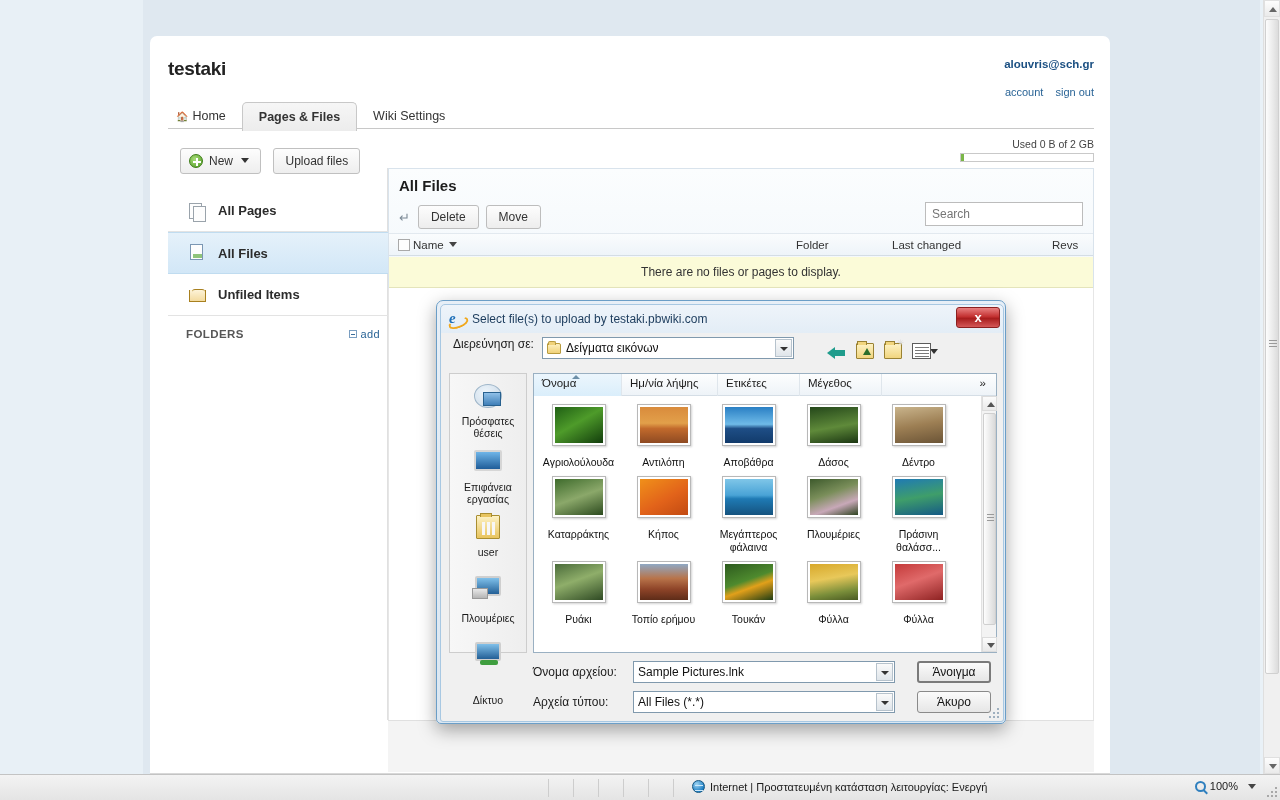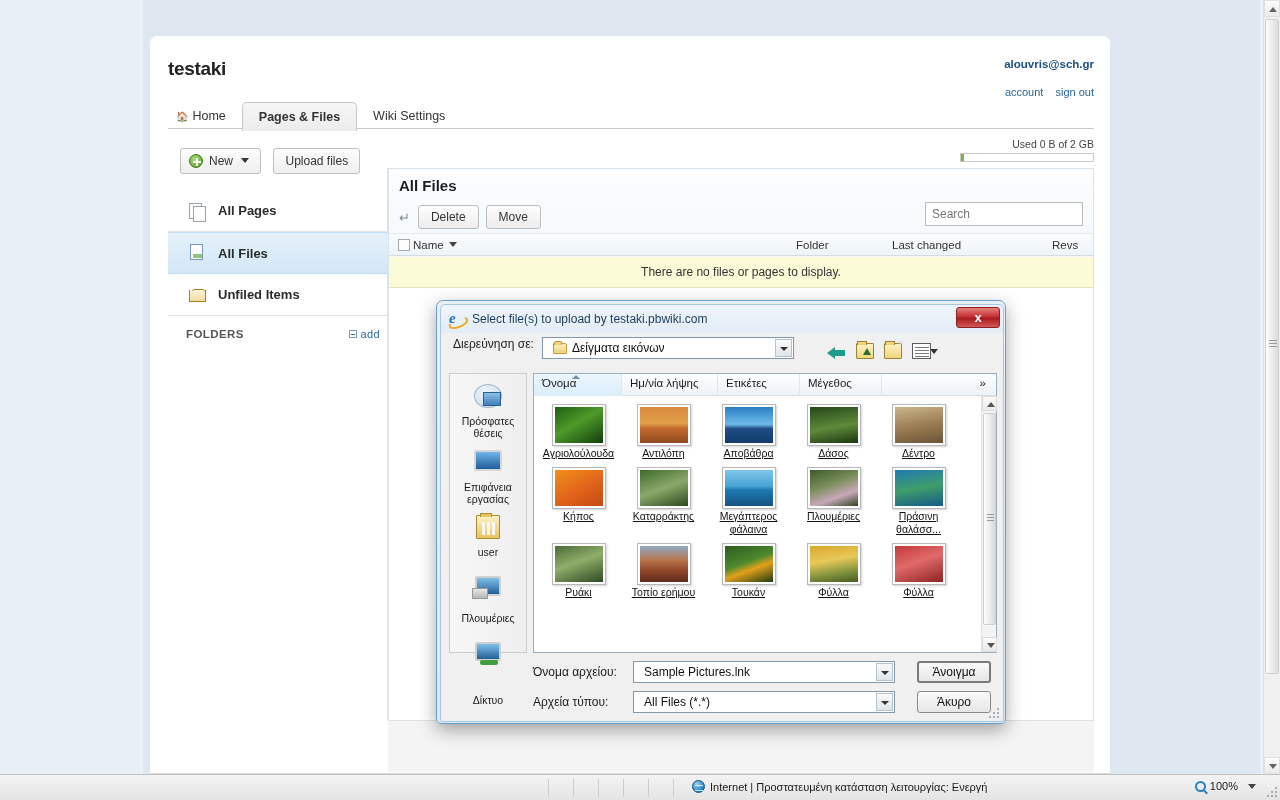--- a/index.html
+++ b/index.html
@@ -305,21 +305,21 @@
     color: #fff; font-size: 13px; font-weight: bold; text-align: center; line-height: 19px;
   }
 
   .lookin-row {
     position: absolute; left: 0; top: 32px; width: 564px; height: 36px;
     display: flex; align-items: flex-start; padding-left: 12px;
   }
   .lookin-label { font-size: 12px; color: #1c1c1c; margin-right: 8px; }
   .combo {
     height: 22px; border: 1px solid #8099ad; background: #fff;
-    display: flex; align-items: center; padding-left: 10px; position: relative;
+    display: flex; align-items: center; padding-left: 4px; position: relative;
     font-size: 12px; color: #111;
   }
   .combo .drop {
     position: absolute; right: 1px; top: 1px; width: 17px; height: 18px;
     background: linear-gradient(#fafafa,#dfe5ea); border: 1px solid #b6c2cc;
   }
   .combo .drop i {
     position: absolute; left: 4px; top: 7px; width: 0; height: 0;
     border-left: 4px solid transparent; border-right: 4px solid transparent;
     border-top: 4px solid #333;
@@ -452,21 +452,21 @@
     overflow: hidden; padding: 8px 0 0 2px;
   }
   .fl-grid { display: flex; flex-wrap: wrap; }
   .fl-item { width: 85px; margin-bottom: 8px; text-align: center; }
   .thumb-frame {
     width: 54px; height: 42px; margin: 0 auto;
     background: #fff; border: 1px solid #b8b8b8; padding: 2px;
     box-shadow: 1px 1px 2px rgba(0,0,0,0.18);
   }
   .thumb-img { width: 100%; height: 100%; }
-  .fl-name { font-size: 10.5px; color: #111; line-height: 1.18; margin-top: 1px; text-decoration: underline; }
+  .fl-name { font-size: 10.5px; color: #111; line-height: 1.18; margin-top: 10px; }
 
   .fl-scroll {
     position: absolute; right: 0; top: 22px; width: 15px; bottom: 0;
     background: #f3f3f3; border-left: 1px solid #e2e2e2;
   }
   .fl-scroll .arr {
     position: absolute; left: 0; width: 15px; height: 15px;
     background: linear-gradient(#fcfcfc,#e9e9e9); border: 1px solid #dcdcdc;
   }
   .fl-scroll .arr.up { top: 0; }
@@ -704,29 +704,29 @@
                 <div class="fl-name">Δάσος</div>
               </div>
               <div class="fl-item">
                 <div class="thumb-frame">
                   <div class="thumb-img" style="background: linear-gradient(170deg, rgb(201, 180, 140), rgb(157, 127, 84) 50%, rgb(107, 84, 54));"></div>
                 </div>
                 <div class="fl-name">Δέντρο</div>
               </div>
               <div class="fl-item">
                 <div class="thumb-frame">
+                  <div class="thumb-img" style="background: linear-gradient(160deg, rgb(62, 107, 44), rgb(139, 168, 106) 50%, rgb(44, 74, 30));"></div>
+                </div>
+                <div class="fl-name">Καταρράκτης</div>
+              </div>
+              <div class="fl-item">
+                <div class="thumb-frame">
                   <div class="thumb-img" style="background: linear-gradient(150deg, rgb(240, 144, 26), rgb(226, 99, 26) 55%, rgb(194, 74, 18));"></div>
                 </div>
                 <div class="fl-name">Κήπος</div>
-              </div>
-              <div class="fl-item">
-                <div class="thumb-frame">
-                  <div class="thumb-img" style="background: linear-gradient(160deg, rgb(62, 107, 44), rgb(139, 168, 106) 50%, rgb(44, 74, 30));"></div>
-                </div>
-                <div class="fl-name">Καταρράκτης</div>
               </div>
               <div class="fl-item">
                 <div class="thumb-frame">
                   <div class="thumb-img" style="background: linear-gradient(rgb(127, 198, 232) 0%, rgb(73, 163, 214) 45%, rgb(31, 122, 180) 55%, rgb(21, 83, 127) 100%);"></div>
                 </div>
                 <div class="fl-name">Μεγάπτερος φάλαινα</div>
               </div>
               <div class="fl-item">
                 <div class="thumb-frame">
                   <div class="thumb-img" style="background: linear-gradient(160deg, rgb(61, 90, 44), rgb(122, 142, 90) 40%, rgb(200, 168, 184) 70%, rgb(46, 68, 32));"></div>

